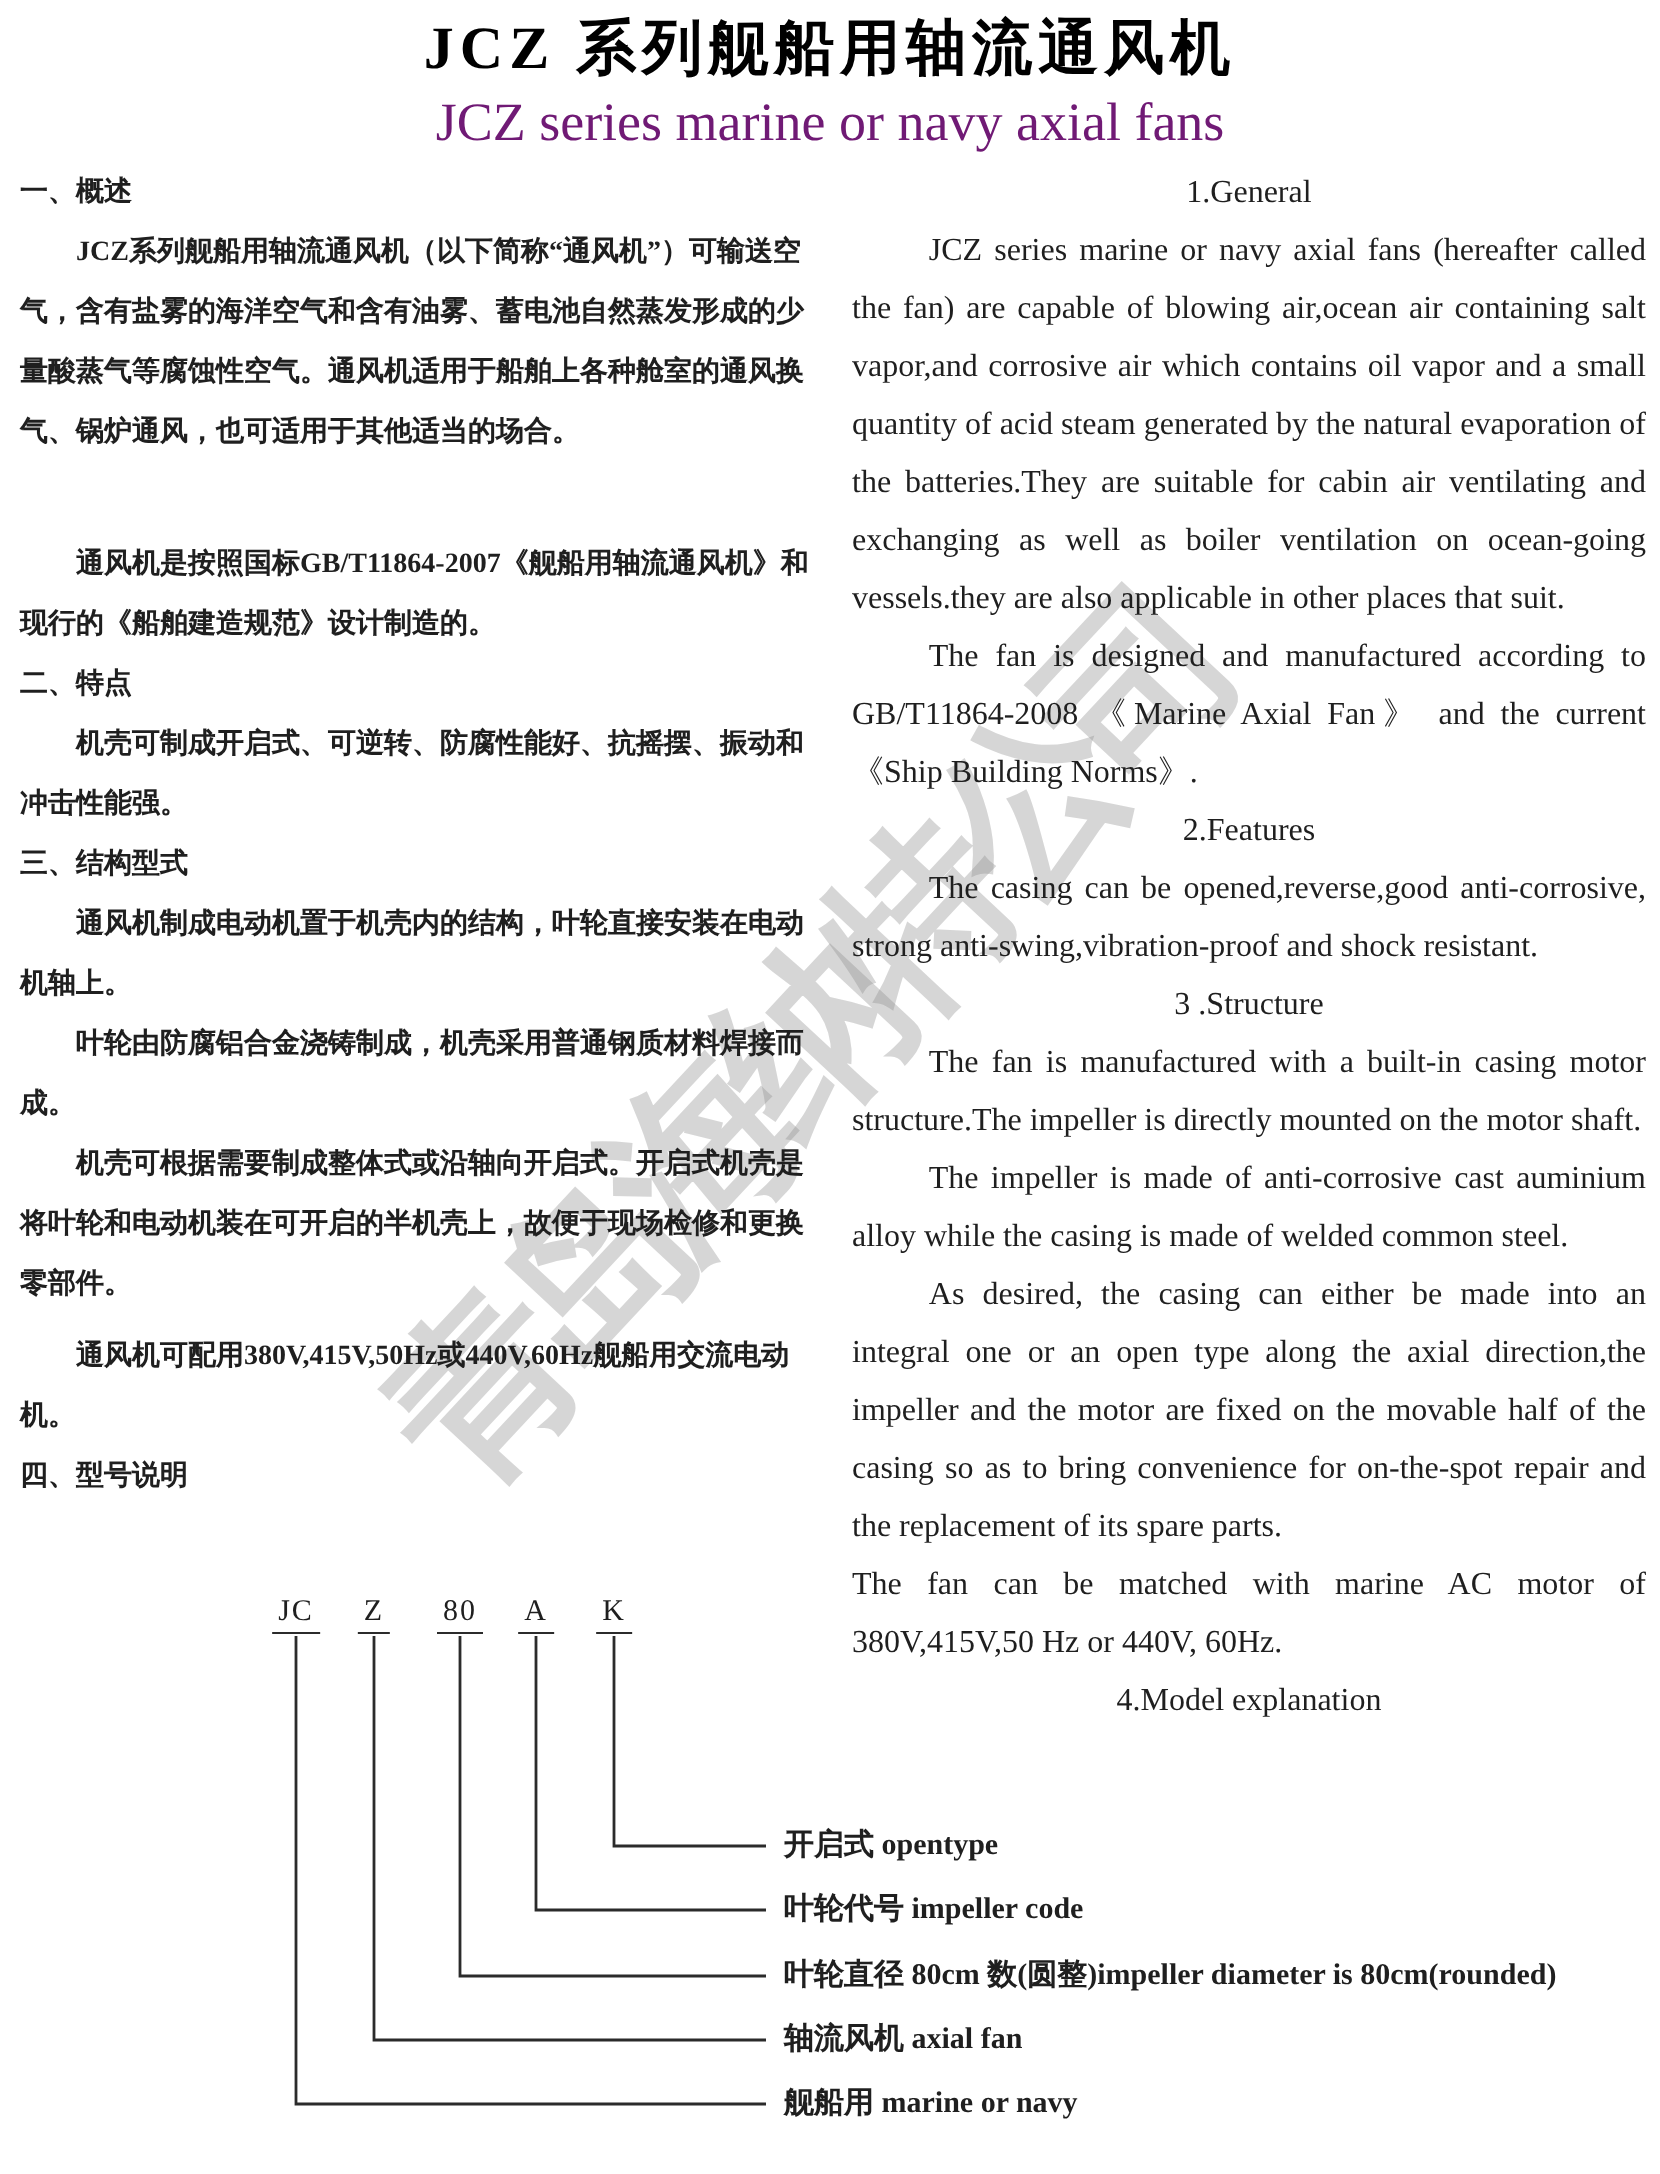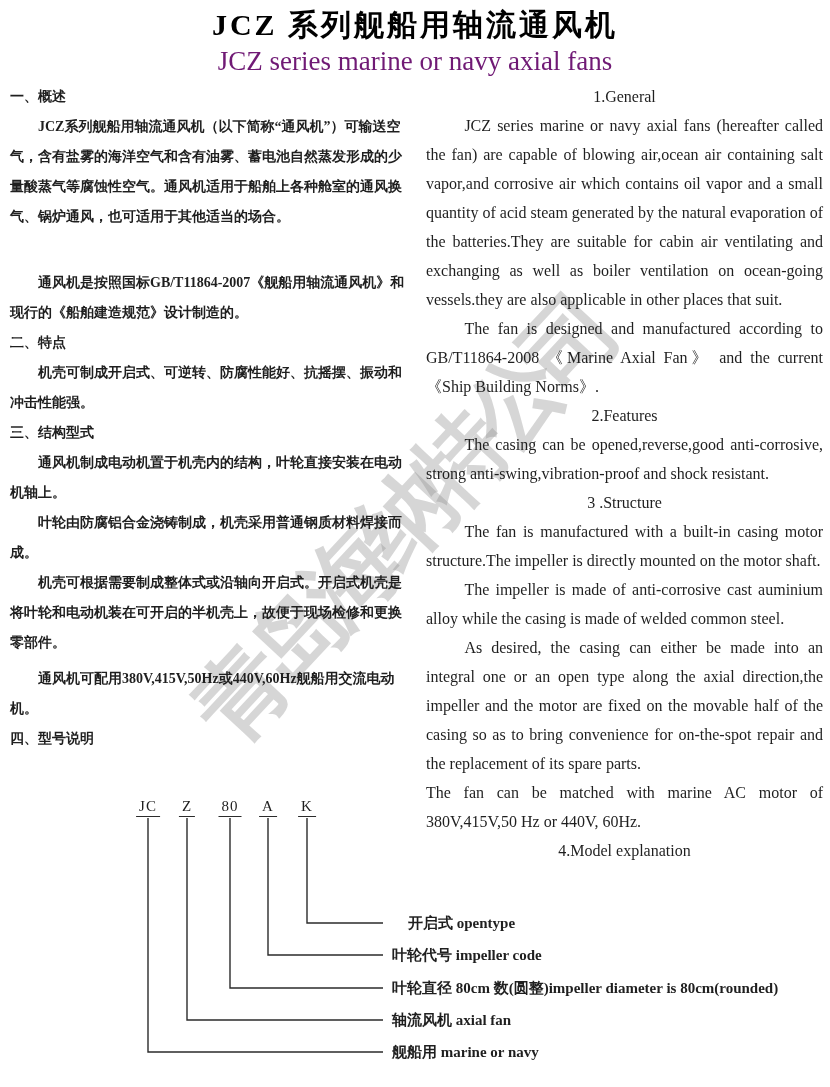--- a/index.html
+++ b/index.html
@@ -106,20 +106,20 @@
       <path d="M268 30 V167 H383" fill="none" stroke="#2b2b2b" stroke-width="1.4"></path>
       <path d="M307 30 V135 H383" fill="none" stroke="#2b2b2b" stroke-width="1.4"></path>
     </svg>
 
     <span class="code" style="left:148px;">JC</span>
     <span class="code" style="left:187px;">Z</span>
     <span class="code" style="left:230px;">80</span>
     <span class="code" style="left:268px;">A</span>
     <span class="code" style="left:307px;">K</span>
 
-    <span class="dlabel" style="top:124px;margin-left:16px;">开启式 opentype</span>
+    <span class="dlabel" style="top:124px;">开启式 opentype</span>
     <span class="dlabel" style="top:156px;">叶轮代号 impeller code</span>
     <span class="dlabel" style="top:189px;">叶轮直径 80cm 数(圆整)impeller diameter is 80cm(rounded)</span>
     <span class="dlabel" style="top:221px;">轴流风机 axial fan</span>
     <span class="dlabel" style="top:253px;">舰船用 marine or navy</span>
   </div>
 
 </div>
 
 </body></html>

